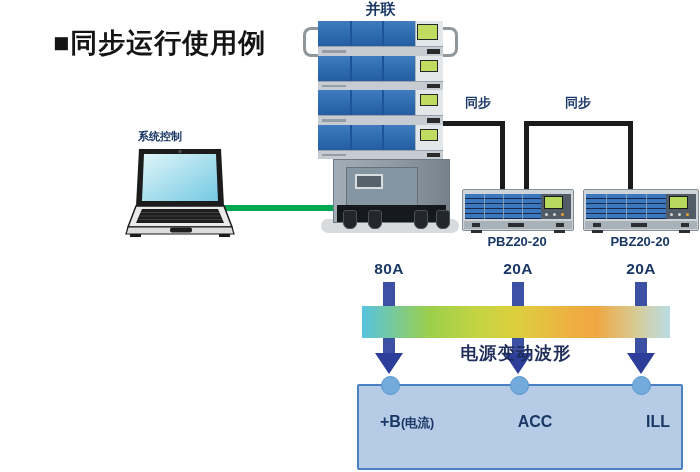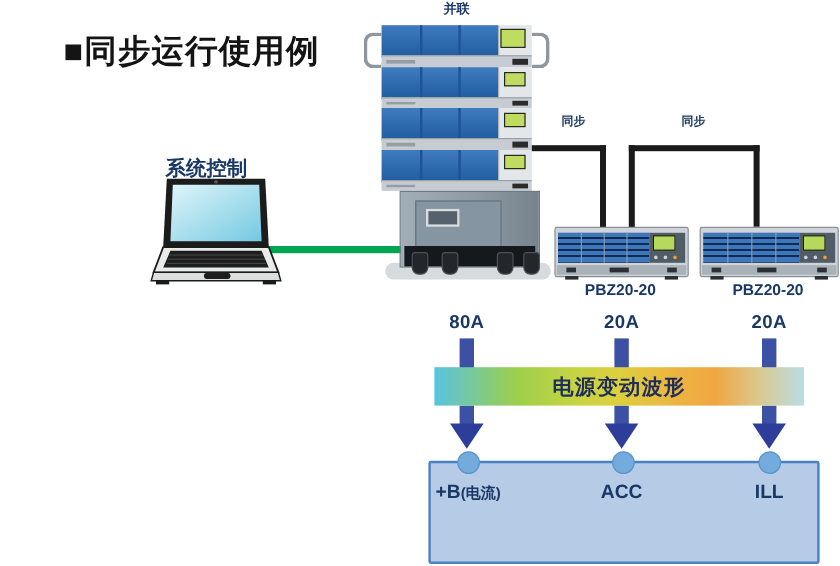--- a/index.html
+++ b/index.html
@@ -6,26 +6,26 @@
   #canvas{position:relative;width:700px;height:472px;background:#ffffff;overflow:hidden;
           font-family:"Liberation Sans","DejaVu Sans",sans-serif;}
   .abs{position:absolute;}
   .navy{color:#1a3866;font-weight:bold;}
   .ctr{text-align:center;}
 
   
   .page-title{left:5px;top:25px;font-size:27px;font-weight:800;color:#141414;letter-spacing:1px;margin-left:48px;}
 
   
-  .sysctl-label{left:138px;top:129px;font-size:17px;}
+  .sysctl-label{left:138px;top:129px;font-size:11px;}
   .iface-list{left:233px;top:146px;line-height:13.8px;font-size:9.5px;letter-spacing:.3px;}
   .green-cable{left:205px;top:205px;width:134px;height:6px;background:#00a651;z-index:1;}
 
   
-  .parallel-label{left:318px;top:0px;width:125px;font-size:11px;}
+  .parallel-label{left:318px;top:0px;width:125px;font-size:15px;}
   .stack{left:318px;top:21px;width:125px;z-index:2;}
   .stack-unit{position:relative;height:34.5px;background:#eceef0;}
   .su-blue{position:absolute;left:0;top:0;width:97px;height:26px;
            background:linear-gradient(180deg,#3f7cbe 0%,#2c68ad 60%,#245da0 100%);
            border-bottom:1px solid #1c4f8f;}
   .vdiv{position:absolute;top:0;bottom:0;width:1.5px;background:#1d5499;}
   .su-right{position:absolute;left:97px;right:0;top:0;height:26px;background:#e3e7ea;border-left:1px solid #aeb6bd;}
   .su-lcd{position:absolute;top:4px;right:5px;width:16px;height:10px;background:#bfdc60;border:1px solid #272727;}
   .stack-unit.first .su-lcd{top:3px;width:19px;height:14px;}
   .su-strip{position:absolute;left:0;right:0;bottom:0;height:8.5px;background:#c6ccd2;border-top:1px solid #99a2aa;}
@@ -52,38 +52,38 @@
   .u-vdiv{position:absolute;top:0;bottom:0;width:1px;background:#8fa3b8;opacity:.85;}
   .u-right{position:relative;width:30px;background:#525c66;}
   .u-lcd{position:absolute;top:2px;left:3px;width:17px;height:11px;background:#b6d85c;border:1px solid #191919;}
   .u-dot{position:absolute;width:3px;height:3px;border-radius:50%;bottom:3px;}
   .unit-strip{position:absolute;left:1px;right:1px;bottom:1px;height:8px;background:#aab2b9;}
   .unit-strip i{position:absolute;display:block;background:#2c2f33;}
   .foot{position:absolute;bottom:-3px;width:11px;height:3.5px;background:#2b2f34;}
 
   
   .cable{background:#1b1b1b;z-index:1;}
-  .sync-label{font-size:10px;width:60px;font-family:Liberation Serif, serif;}
+  .sync-label{font-size:13px;width:60px;font-family:Liberation Serif, serif;}
 
   
   .model-label{font-size:13px;top:234px;}
 
   
   .current-label{top:260px;width:64px;font-size:15.5px;letter-spacing:.3px;}
   .stem{width:12px;background:#3c50a4;z-index:1;}
   .ahead{width:0;height:0;border-left:14px solid transparent;border-right:14px solid transparent;
          border-top:21px solid #2c3e99;z-index:1;}
   .grad-bar{left:362px;top:306px;width:308px;height:32px;z-index:2;
     background:linear-gradient(90deg,#58c3e0 0%,#9ccf4b 22%,#c6d442 38%,#ddcf3e 50%,#eeb042 68%,#f0a742 76%,#d9c98f 88%,#b9dde4 100%);}
-  .grad-bar span{display:block;line-height:32px;font-size:17.5px;font-weight:bold;color:#1f2d5a;text-align:center;letter-spacing:1px;}
+  .grad-bar span{display:block;line-height:32px;font-size:17.5px;font-weight:bold;color:#1f2d5a;text-align:center;letter-spacing:1px;margin-top:31px;}
 
   
   .gps-box{left:357px;top:384px;width:322px;height:82px;background:#b5cbe6;border:2px solid #4b80c2;border-radius:2px;z-index:3;}
   .node{width:17px;height:17px;border-radius:50%;background:#73abdd;border:1px solid #5a95cb;z-index:4;}
-  .gps-input{top:402px;font-size:16px;}
+  .gps-input{top:413px;font-size:16px;margin-left:17px;}
   .gps-input .sub{font-size:12.5px;}
   .gps-title{left:357px;top:427px;width:322px;font-size:20px;letter-spacing:1px;}
 </style>
 </head>
 <body>
 
 <div id="canvas">
 
   <div class="abs page-title">■同步运行使用例</div>
 

